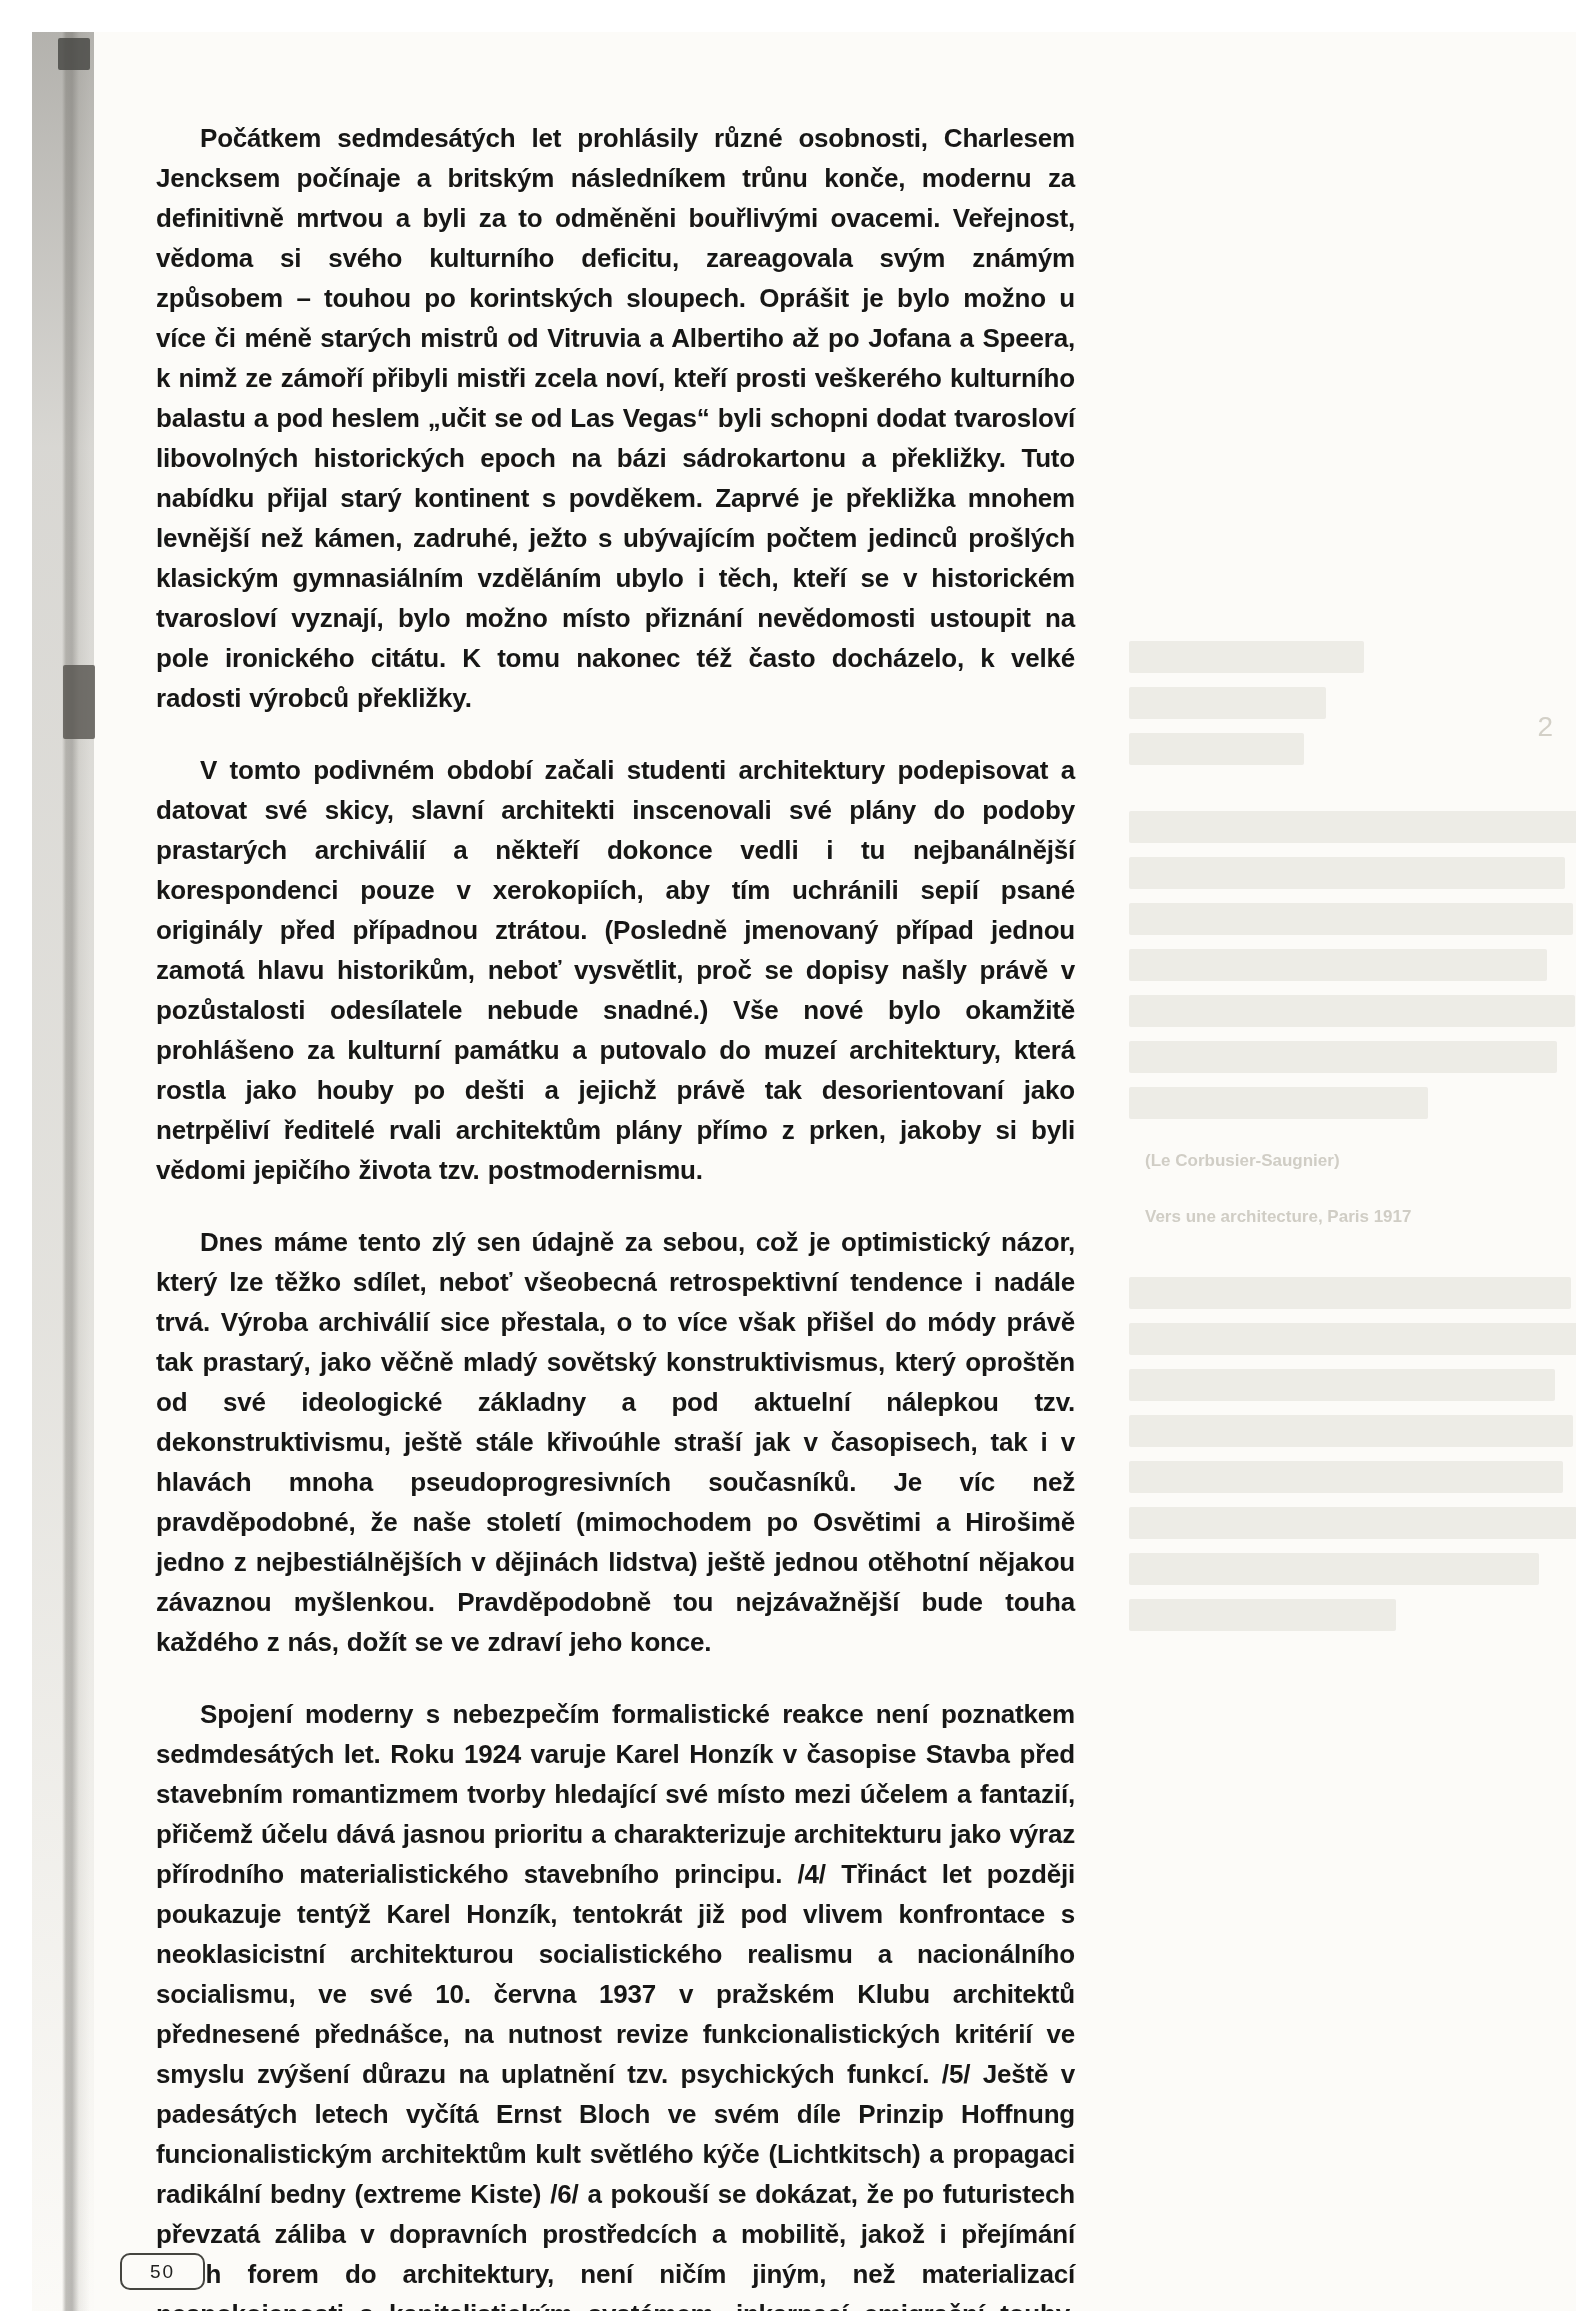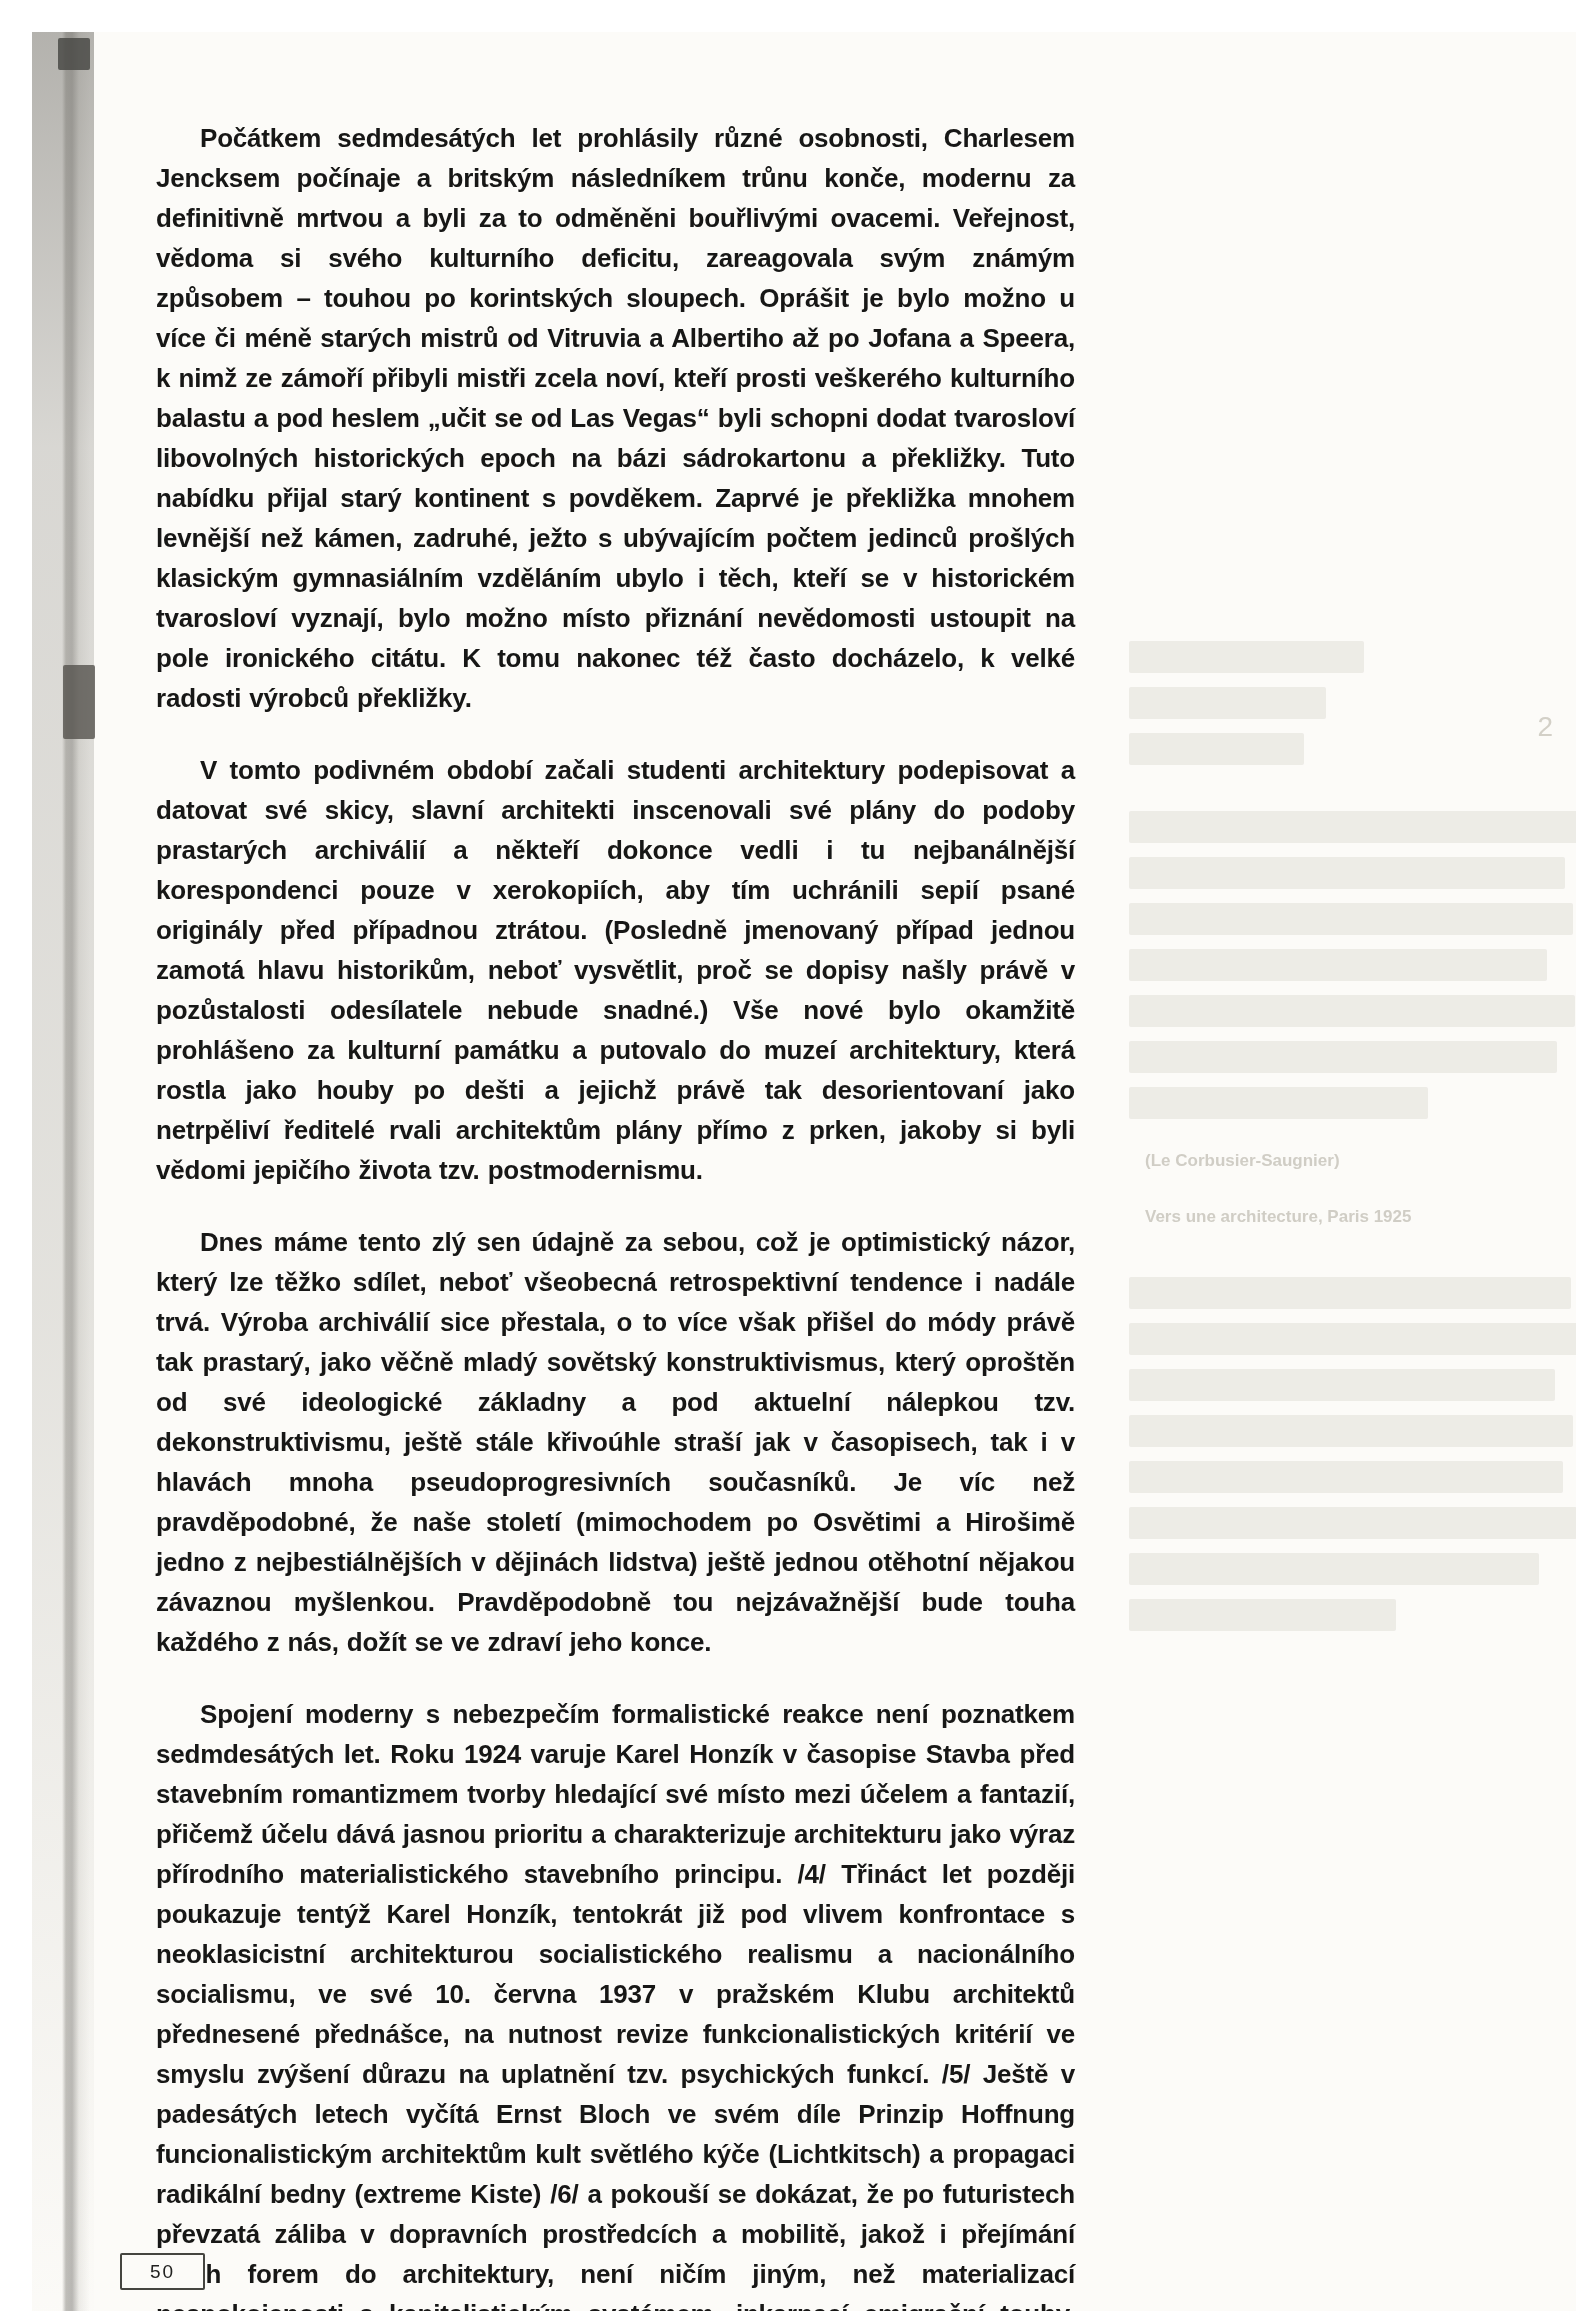--- a/index.html
+++ b/index.html
@@ -88,21 +88,21 @@
     overflow: hidden;
   }
 
   
   .pagenum-box {
     position: absolute;
     left: 88px; top: 2221px;
     min-width: 58px; height: 37px;
     padding: 0 12px;
     border: 2px solid #454540;
-    border-radius: 2px;
+    border-radius: 10px;
     display: inline-flex;
     align-items: center;
     justify-content: center;
     background: #fcfbf8;
   }
   .pagenum-box span {
     font-size: 19px;
     font-weight: 400;
     letter-spacing: 2px;
     color: #222220;
@@ -135,21 +135,21 @@
 
     <div class="g-line" style="width:450px"></div>
     <div class="g-line" style="width:436px"></div>
     <div class="g-line" style="width:444px"></div>
     <div class="g-line" style="width:418px"></div>
     <div class="g-line" style="width:446px"></div>
     <div class="g-line" style="width:428px"></div>
     <div class="g-line" style="width:299px"></div>
 
     <div class="g-frag">(Le Corbusier-Saugnier)</div>
-    <div class="g-frag">Vers une architecture, Paris 1925</div>
+    <div class="g-frag">Vers une architecture, Paris 1917</div>
 
     <div class="g-gap"></div>
 
     <div class="g-line" style="width:442px"></div>
     <div class="g-line" style="width:450px"></div>
     <div class="g-line" style="width:426px"></div>
     <div class="g-line" style="width:444px"></div>
     <div class="g-line" style="width:434px"></div>
     <div class="g-line" style="width:448px"></div>
     <div class="g-line" style="width:410px"></div>

